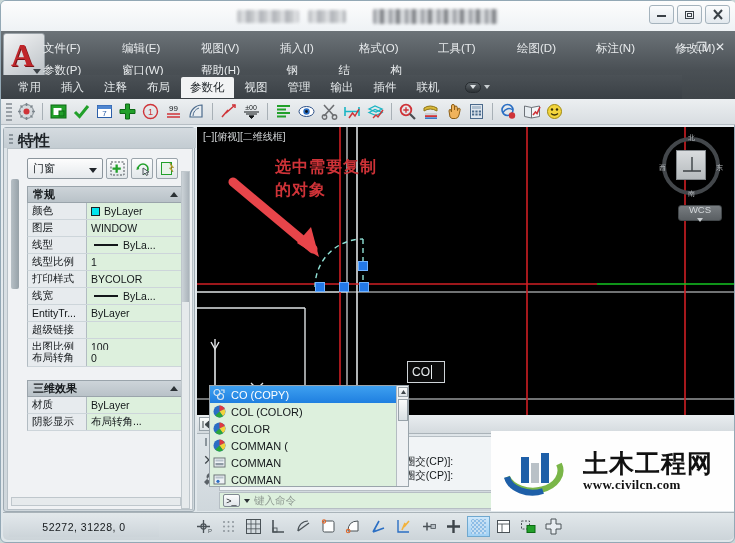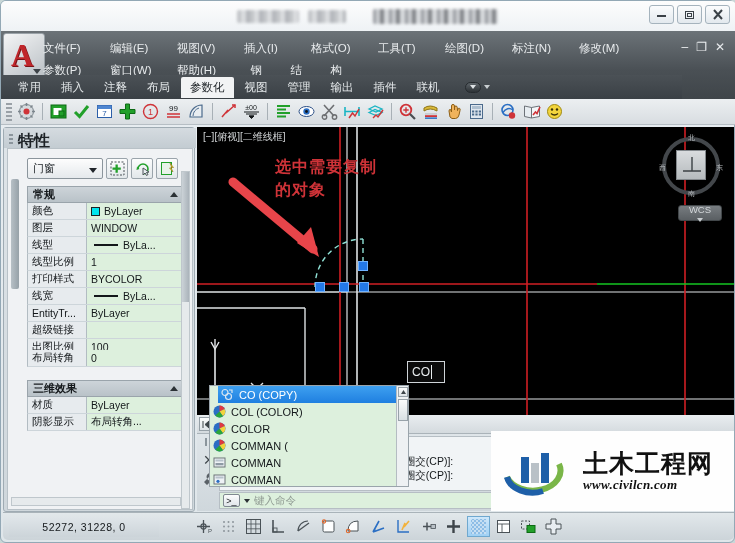--- a/index.html
+++ b/index.html
@@ -31,21 +31,21 @@
   .wbtn svg{display:block;}
 
   
   .menuwrap { position:absolute; left:0; top:30px; width:735px; height:72px;
     background:linear-gradient(#6c7378,#4a5055 55%,#3e4448);
     border-bottom:1px solid #2b3034; }
   .menurow { position:absolute; left:42px; height:22px; display:flex;
     align-items:center; color:#e8ebed; font-size:11.5px; }
   .menurow.r1 { top:6px; }
   .menurow.r2 { top:28px; }
-  .menu-item { padding:2px 0; margin-right:4px; text-align:left;
+  .menu-item { padding:2px 0; margin-right:16px; text-align:left;
     white-space:nowrap; cursor:default; }
   .m-w { width:63px; }
   .winctl { position:absolute; right:7px; top:9px; color:#e9ecee;
     font-size:12px; letter-spacing:4px; display:flex; gap:4px; align-items:center;}
   .winctl span{ display:inline-block; }
 
   
   .applogo { position:absolute; left:2px; top:2px; width:42px; height:46px;
     background:linear-gradient(145deg,#f4f5f6,#b9bfc4);
     border:1px solid #9aa2a8; border-radius:3px; overflow:hidden; }
@@ -213,40 +213,40 @@
     display:flex; align-items:center; justify-content:center; }
   .cmd-input .dn { width:0;height:0;border-left:3px solid transparent;
     border-right:3px solid transparent;border-top:4px solid #2b3135;}
   .cmd-ph { font-size:10.5px; color:#8f9a92; }
 
   
   .ac { position:absolute; left:208px; top:384px; width:200px; height:102px;
     background:#ddf0dd; border:1px solid #9aa4ab; z-index:40; overflow:hidden; }
   .ac-row { height:17px; display:flex; align-items:center; gap:5px;
     padding-left:3px; font-size:11px; color:#14181b; white-space:nowrap; }
-  .ac-row.sel { background:linear-gradient(#3ea0f0,#1f7fe0); color:#fff;margin-left:8px; }
+  .ac-row.sel { background:linear-gradient(#3ea0f0,#1f7fe0); color:#fff; }
   .ac-ico { width:13px;height:13px; flex:none; display:flex;
     align-items:center; justify-content:center; }
   .ac-sb { position:absolute; right:0; top:0; width:12px; height:102px;
     background:#eef1f3; border-left:1px solid #b4bcc2; }
   .ac-sb .up { position:absolute; left:1px; top:1px; width:10px;height:10px;
     background:linear-gradient(#fbfcfc,#dde3e7); border:1px solid #98a2a9;
     display:flex;align-items:center;justify-content:center;}
   .ac-sb .th { position:absolute; left:1px; top:13px; width:10px;height:22px;
     background:linear-gradient(#fbfcfc,#d9e0e4); border:1px solid #98a2a9; }
 
   
   .wm { position:absolute; left:490px; top:430px; width:243px; height:80px;
     background:#fefefe; display:flex; align-items:center; z-index:60;
     padding-left:10px; gap:6px; }
   .wm-logo { width:76px; height:56px; position:relative; flex:none; }
   .wm-text { display:flex; flex-direction:column; }
   .wm-cn { font-size:25px; font-weight:bold; color:#111; letter-spacing:1px;
     font-family:Liberation Serif, serif; line-height:27px; }
-  .wm-url { font-size:13px; font-style:italic; font-weight:bold; color:#111;
+  .wm-url { font-size:13px; font-weight:bold; color:#111;
     font-family:"Liberation Serif",serif; letter-spacing:.3px; }
 
   
   .status { position:absolute; left:2px; top:511px; width:731px; height:28px;
     background:linear-gradient(#e2e8eb,#ccd4d9); border-top:1px solid #a9b3b9;
     border-radius:0 0 5px 5px; display:flex; align-items:center; }
   .coords { width:150px; height:20px; margin-left:6px;
     background:linear-gradient(#dfe5e9,#ccd4d9);
     font-size:10.5px; color:#14181b; display:flex; align-items:center;
     justify-content:center; letter-spacing:.5px; }

